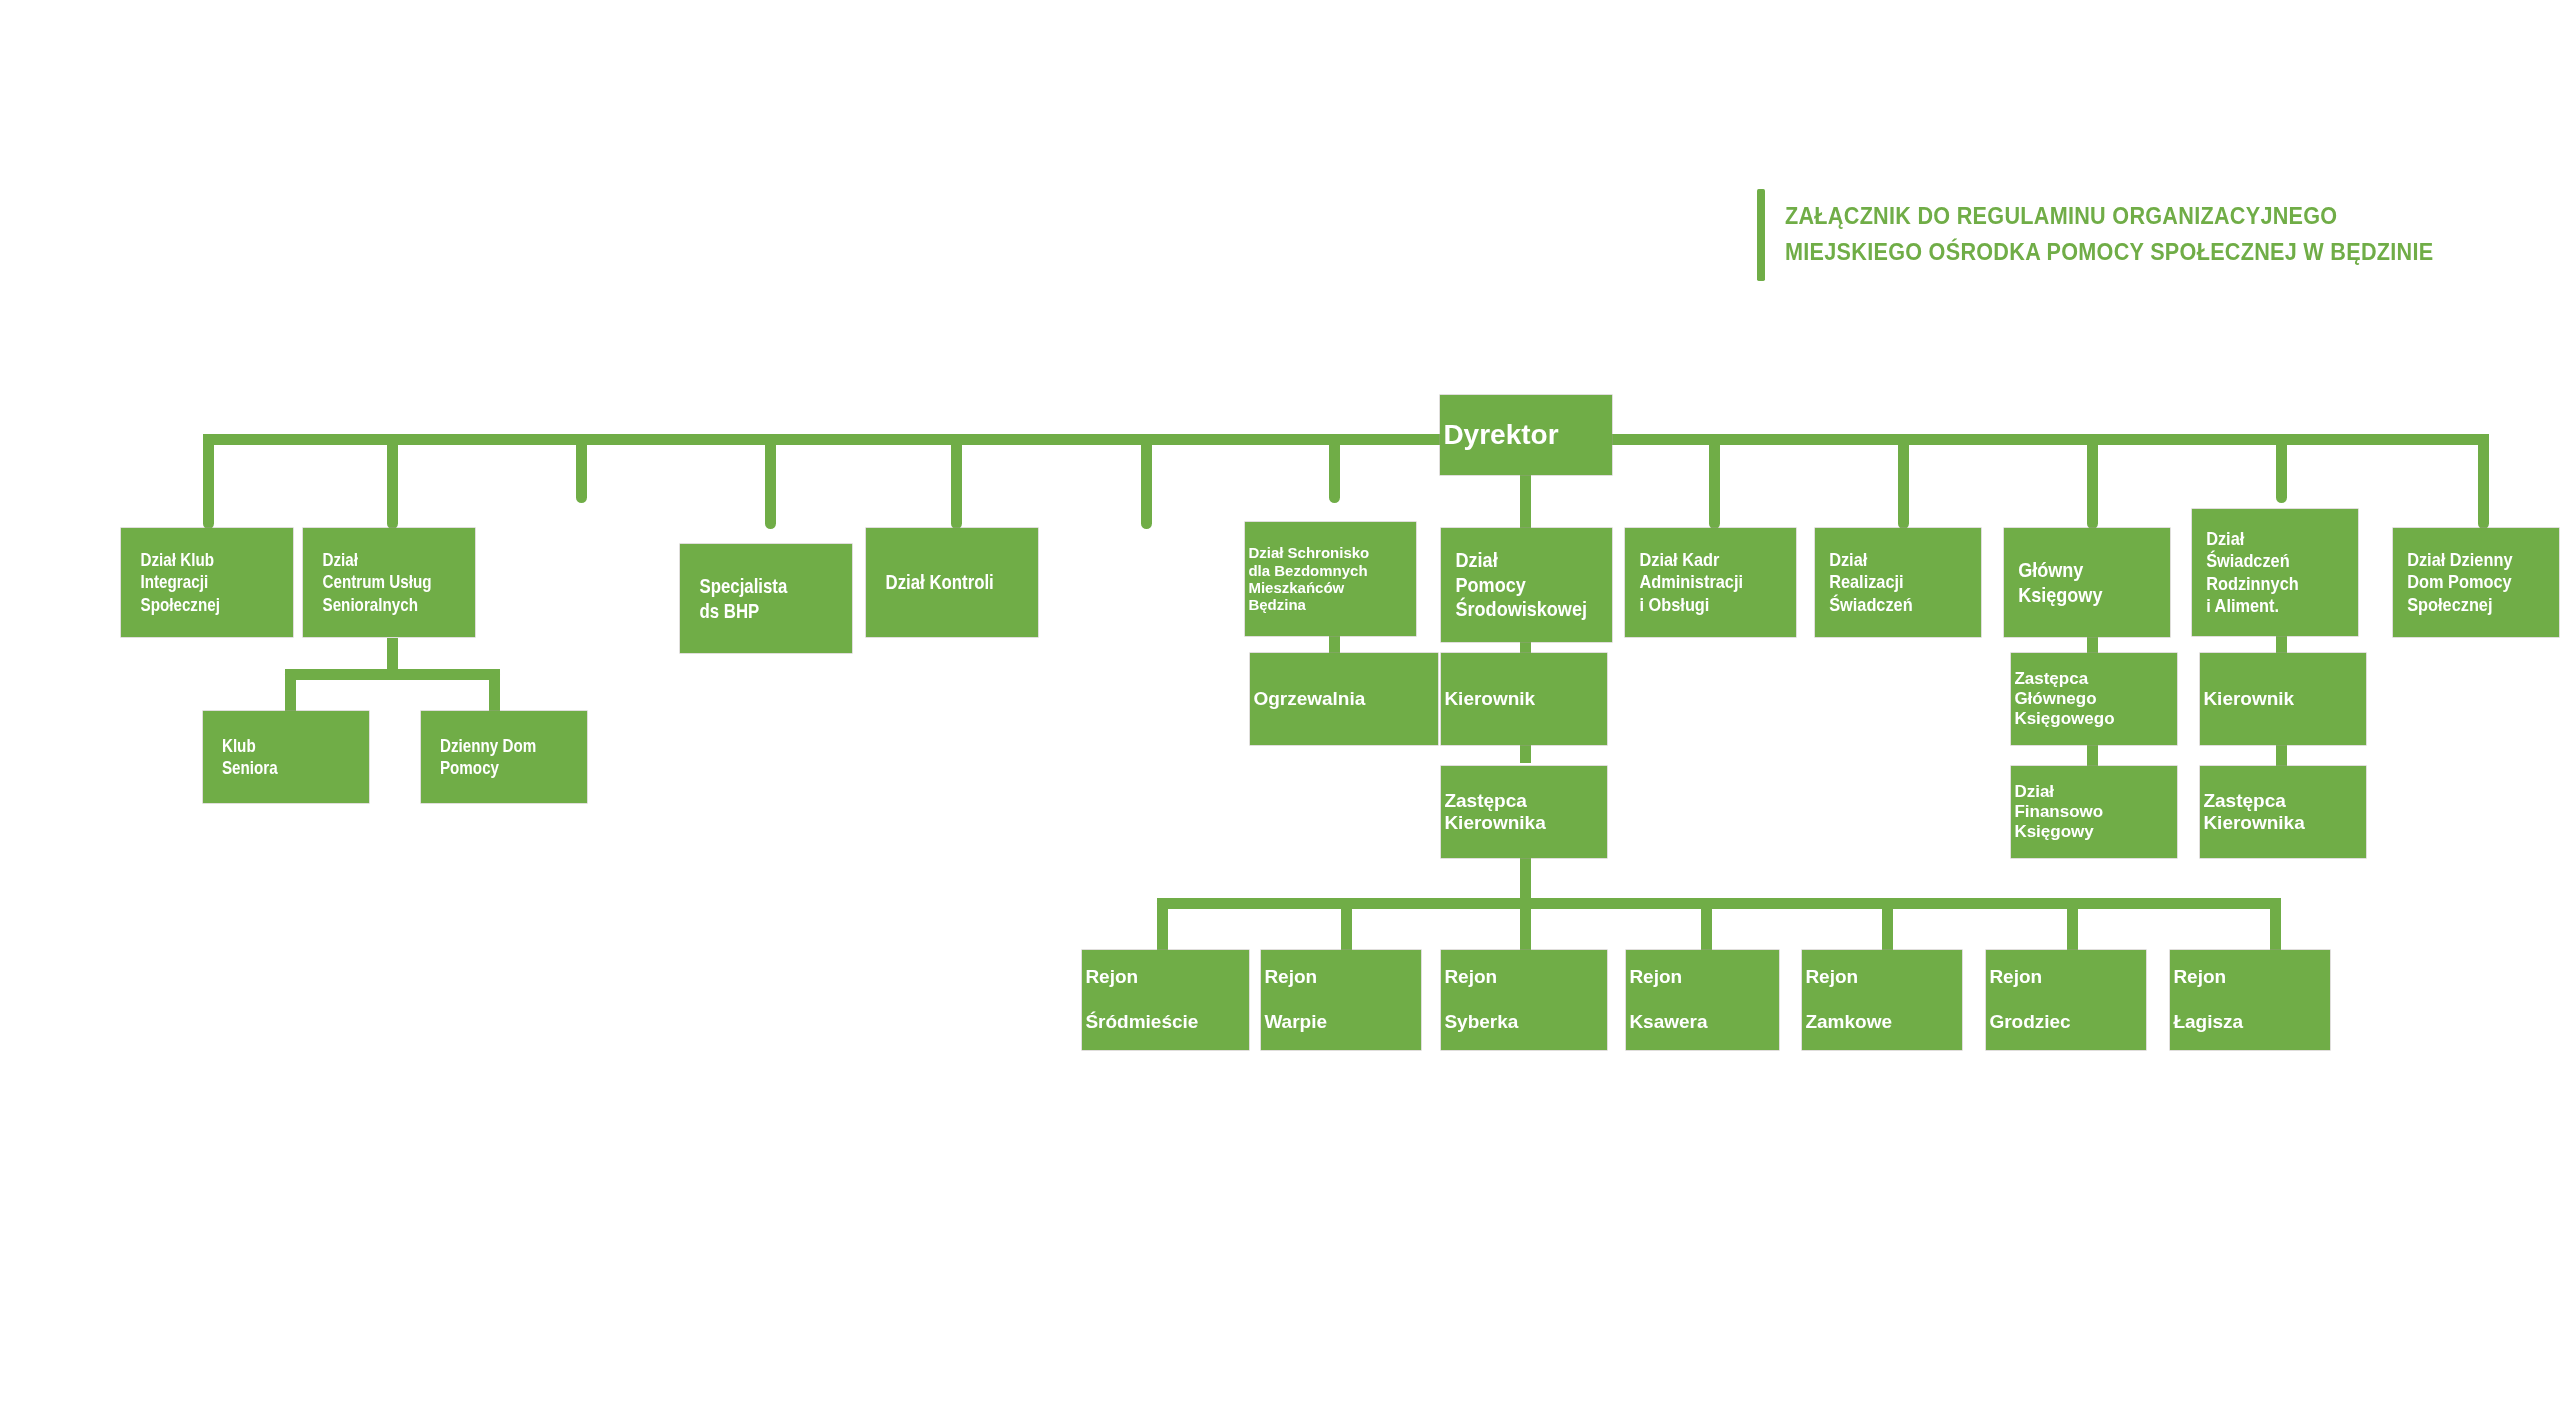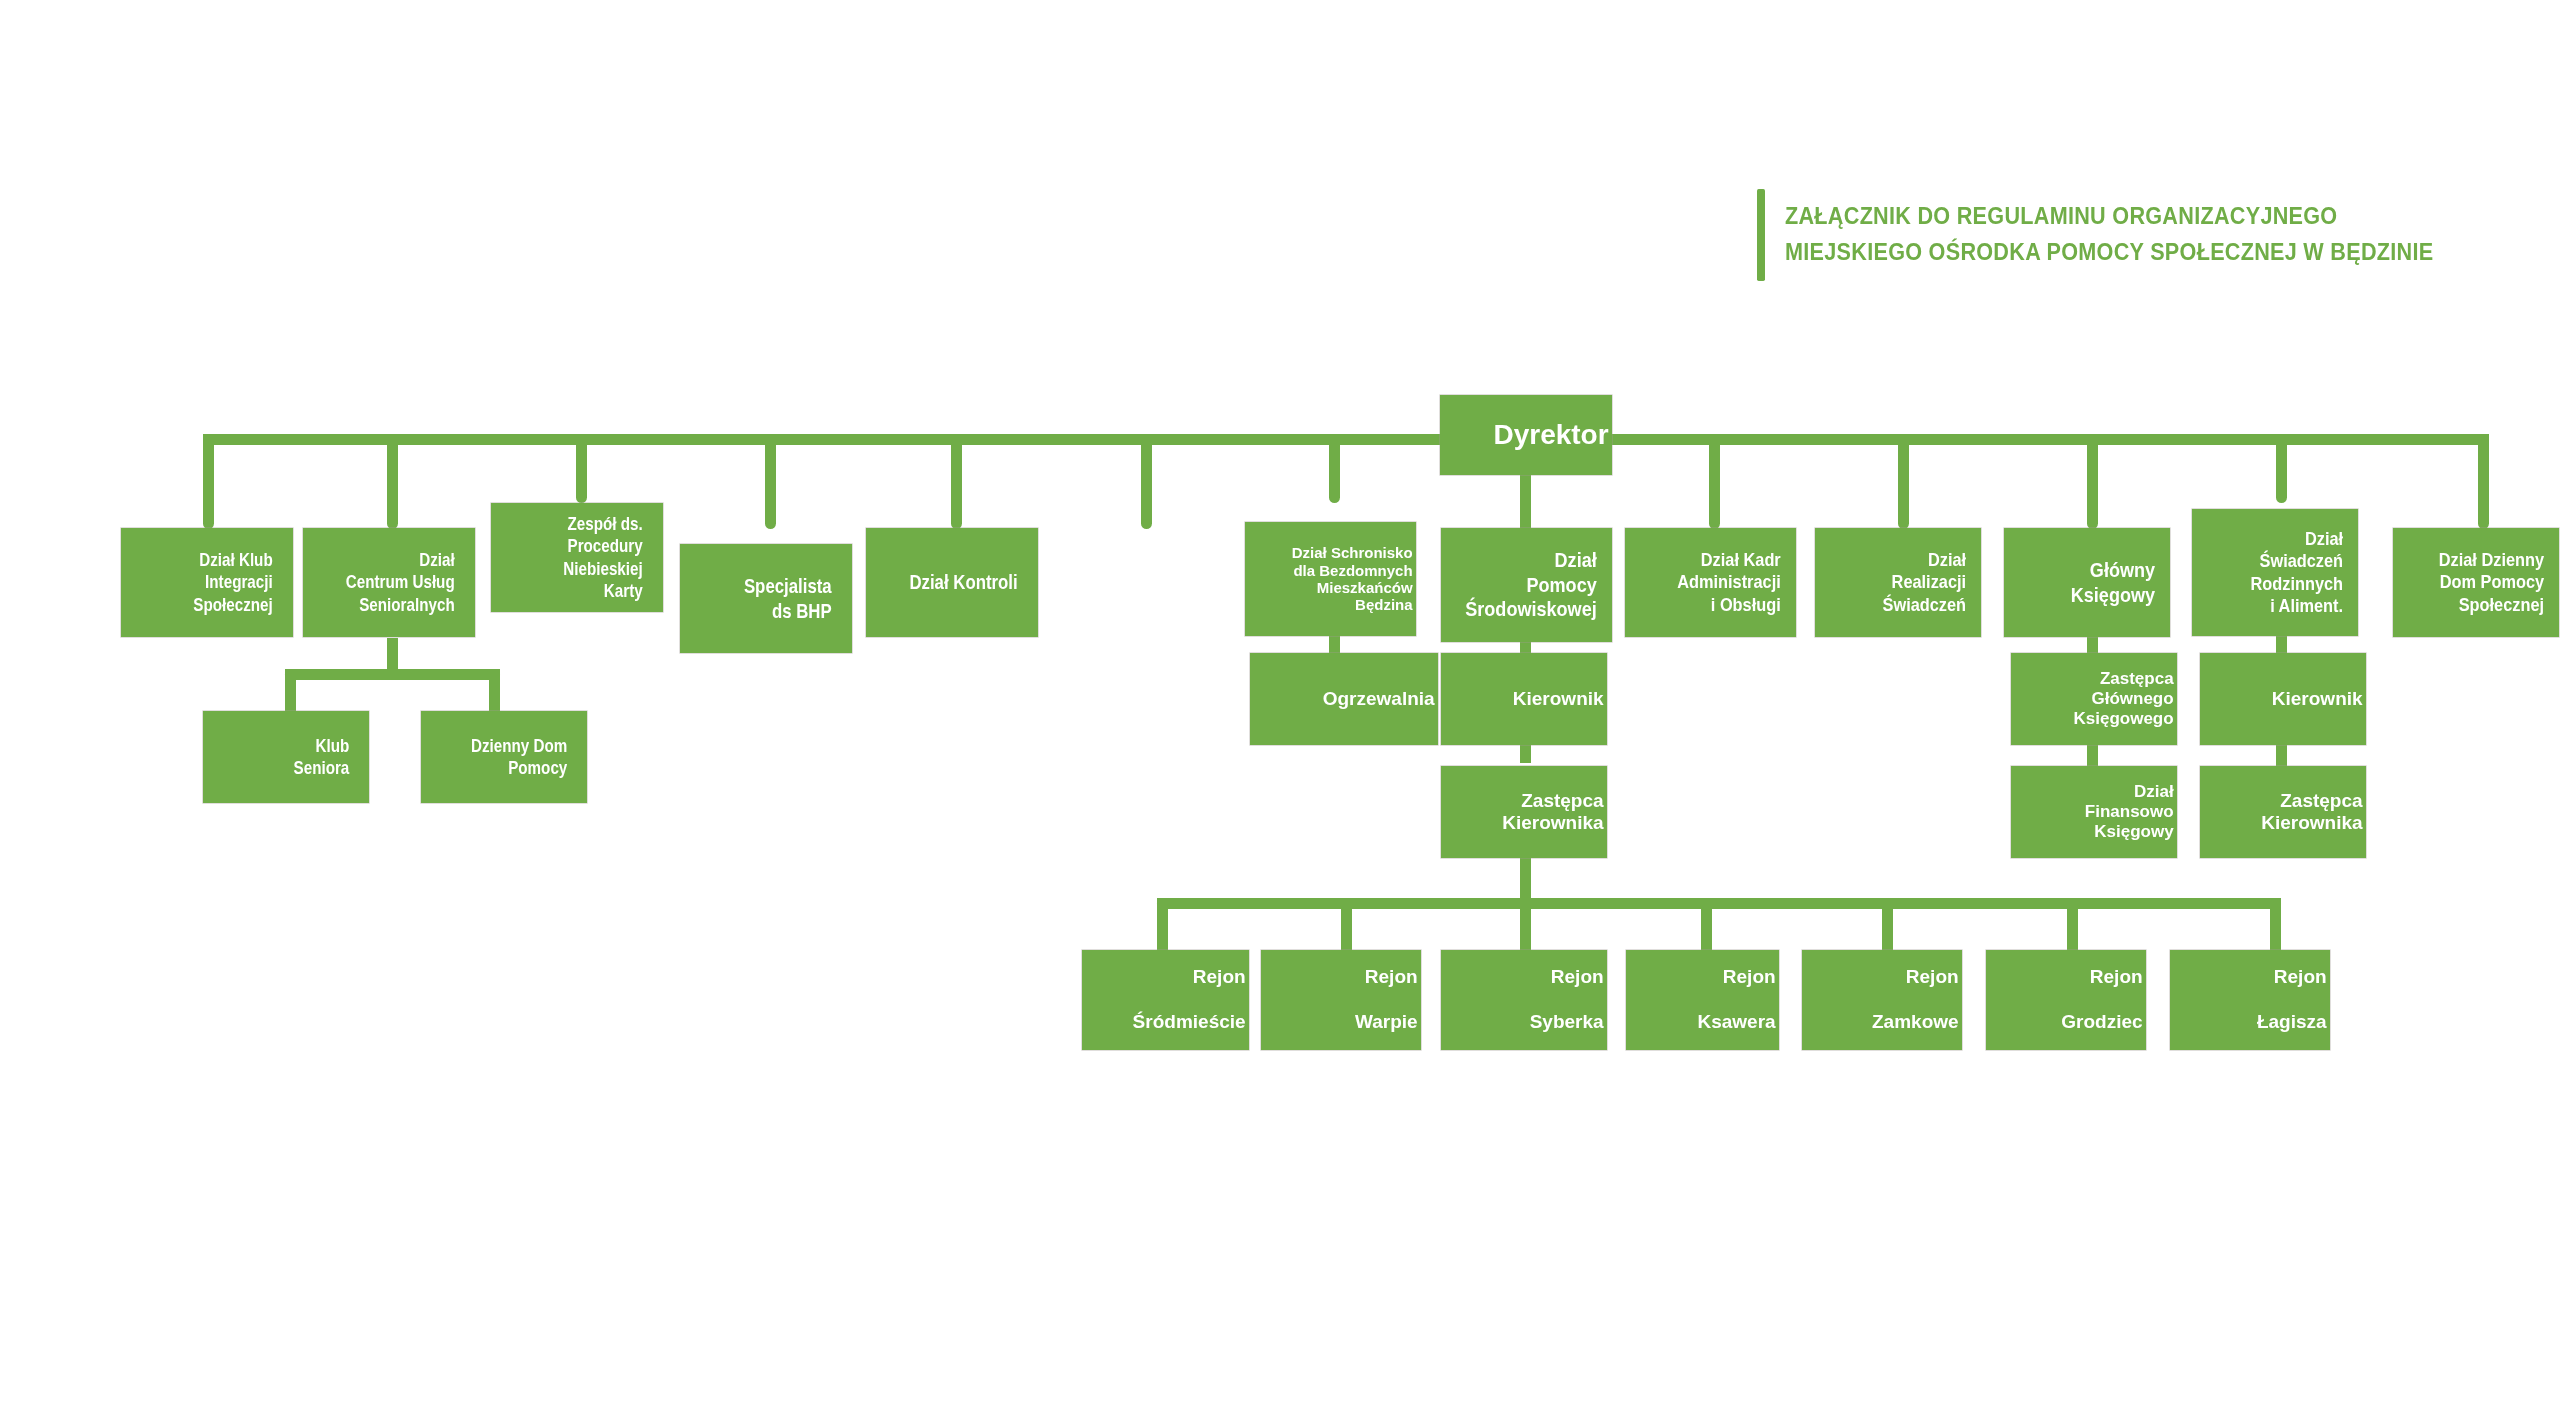--- a/index.html
+++ b/index.html
@@ -29,21 +29,21 @@
   .vbar-sq{width:11.4px;border-radius:0 0 5.7px 5.7px;}
   .vbar-flat{width:11.4px;border-radius:0;}
 
   
   .node{
     position:absolute;
     background:#70AD47;
     box-shadow:0 0 0 0.6px rgba(160,155,150,0.55);
     color:#ffffff;
     display:flex;align-items:center;justify-content:center;
-    text-align:right;
+    text-align:left;
     box-sizing:border-box;
     padding:2.3px 3.4px;
     font-weight:bold;
     line-height:1.16;
     z-index:2;
   }
   .node .lbl{width:100%;display:block;white-space:pre-line;}
   
   .cond .lbl{transform:scaleX(0.80);transform-origin:center center;}
   .cond2 .lbl{transform:scaleX(0.86);transform-origin:center center;}
@@ -124,26 +124,20 @@
 Integracji
 Społecznej</span>
   </div>
 
   <div class="node cond fs-md" style="left:303px;top:528px;width:172px;height:109px;">
     <span class="lbl">Dział
 Centrum Usług
 Senioralnych</span>
   </div>
 
-  <div class="node cond fs-md" style="left:491px;top:503px;width:172px;height:109px;">
-    <span class="lbl">Zespół ds.
-Procedury
-Niebieskiej
-Karty</span>
-  </div>
 
   <div class="node cond fs-lg" style="left:680px;top:528px;width:172px;height:109px;margin-top:16px;">
     <span class="lbl">Specjalista
 ds BHP</span>
   </div>
 
   <div class="node cond fs-lg" style="left:866px;top:528px;width:172px;height:109px;">
     <span class="lbl">Dział Kontroli</span>
   </div>
 

